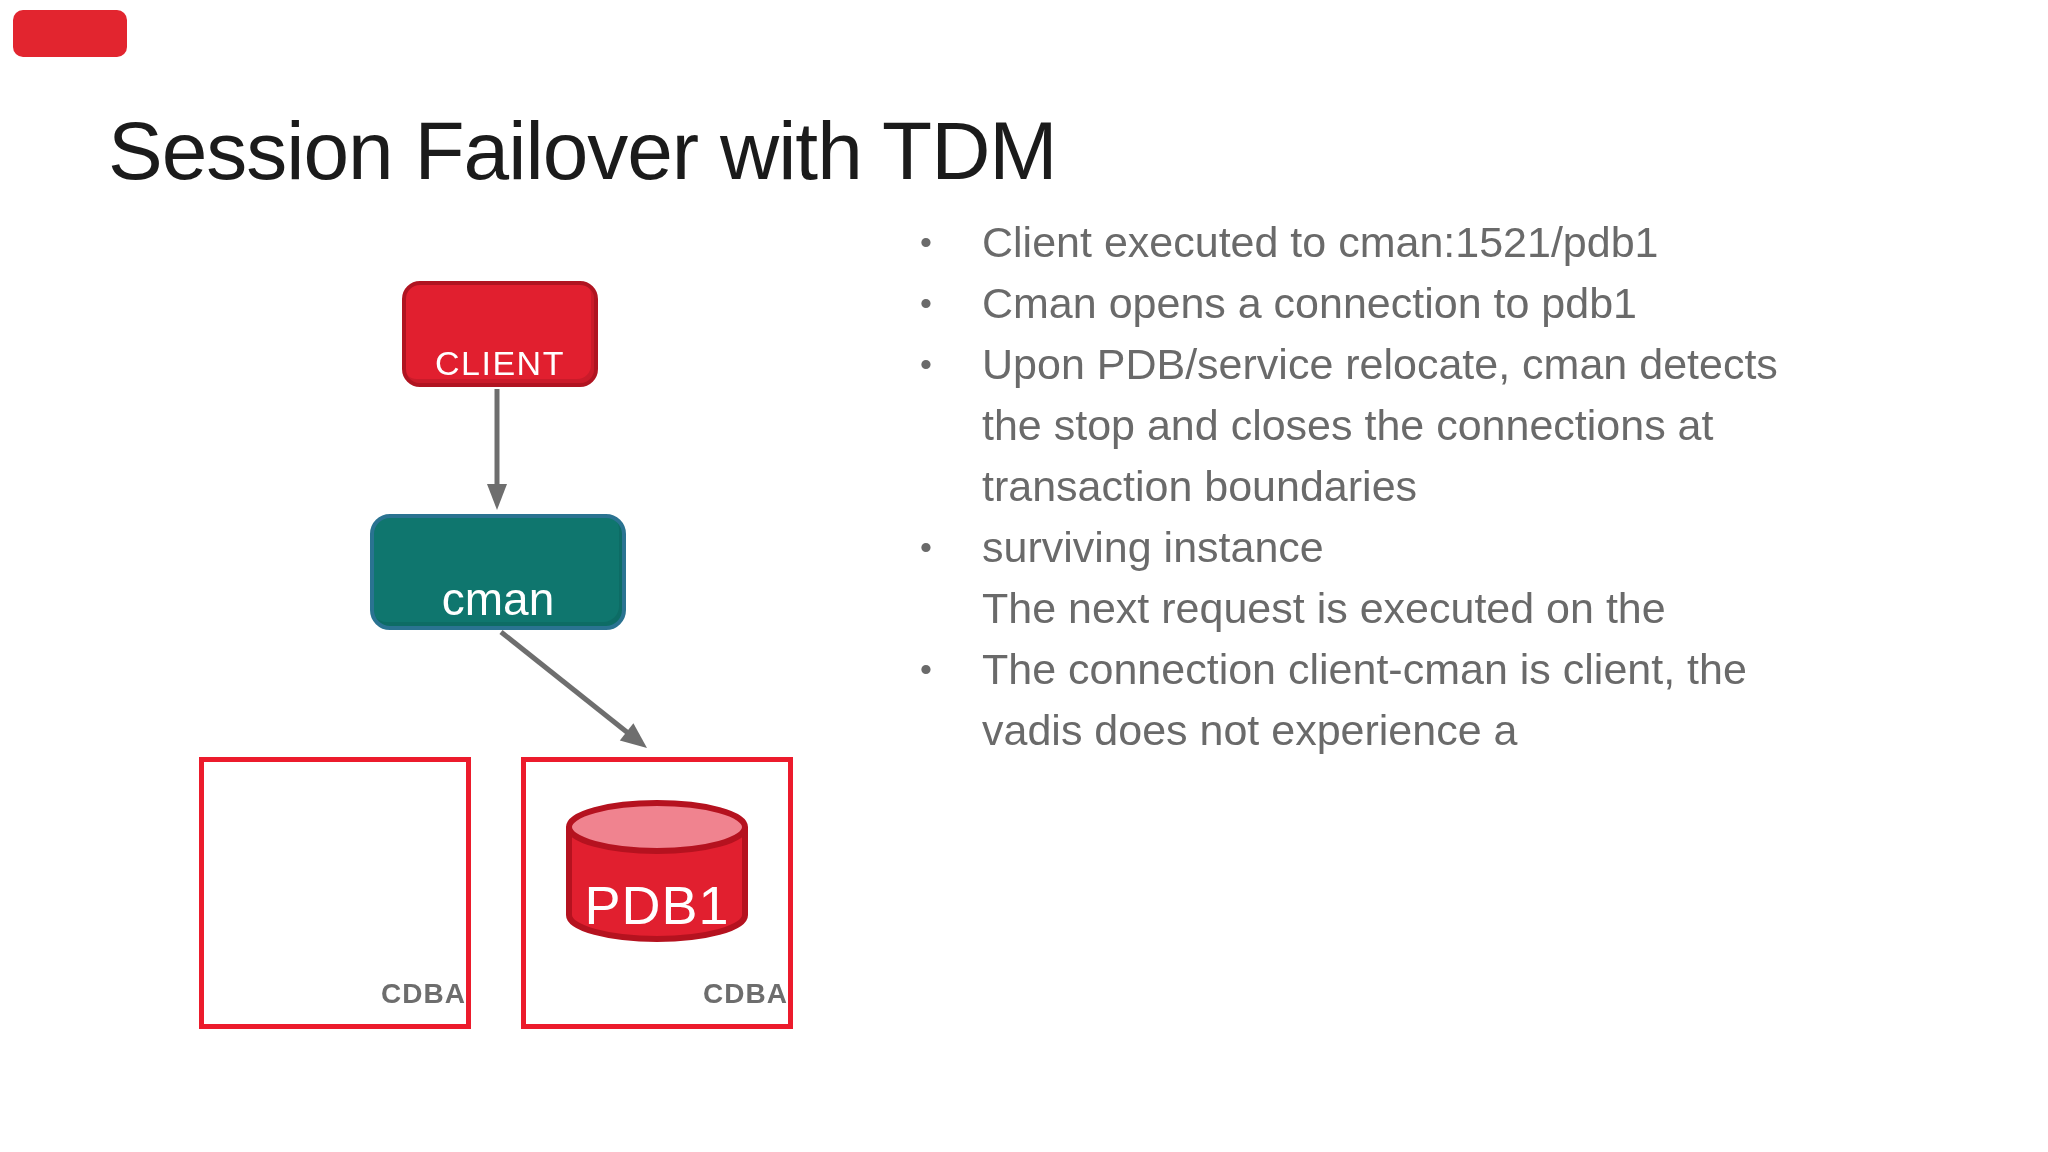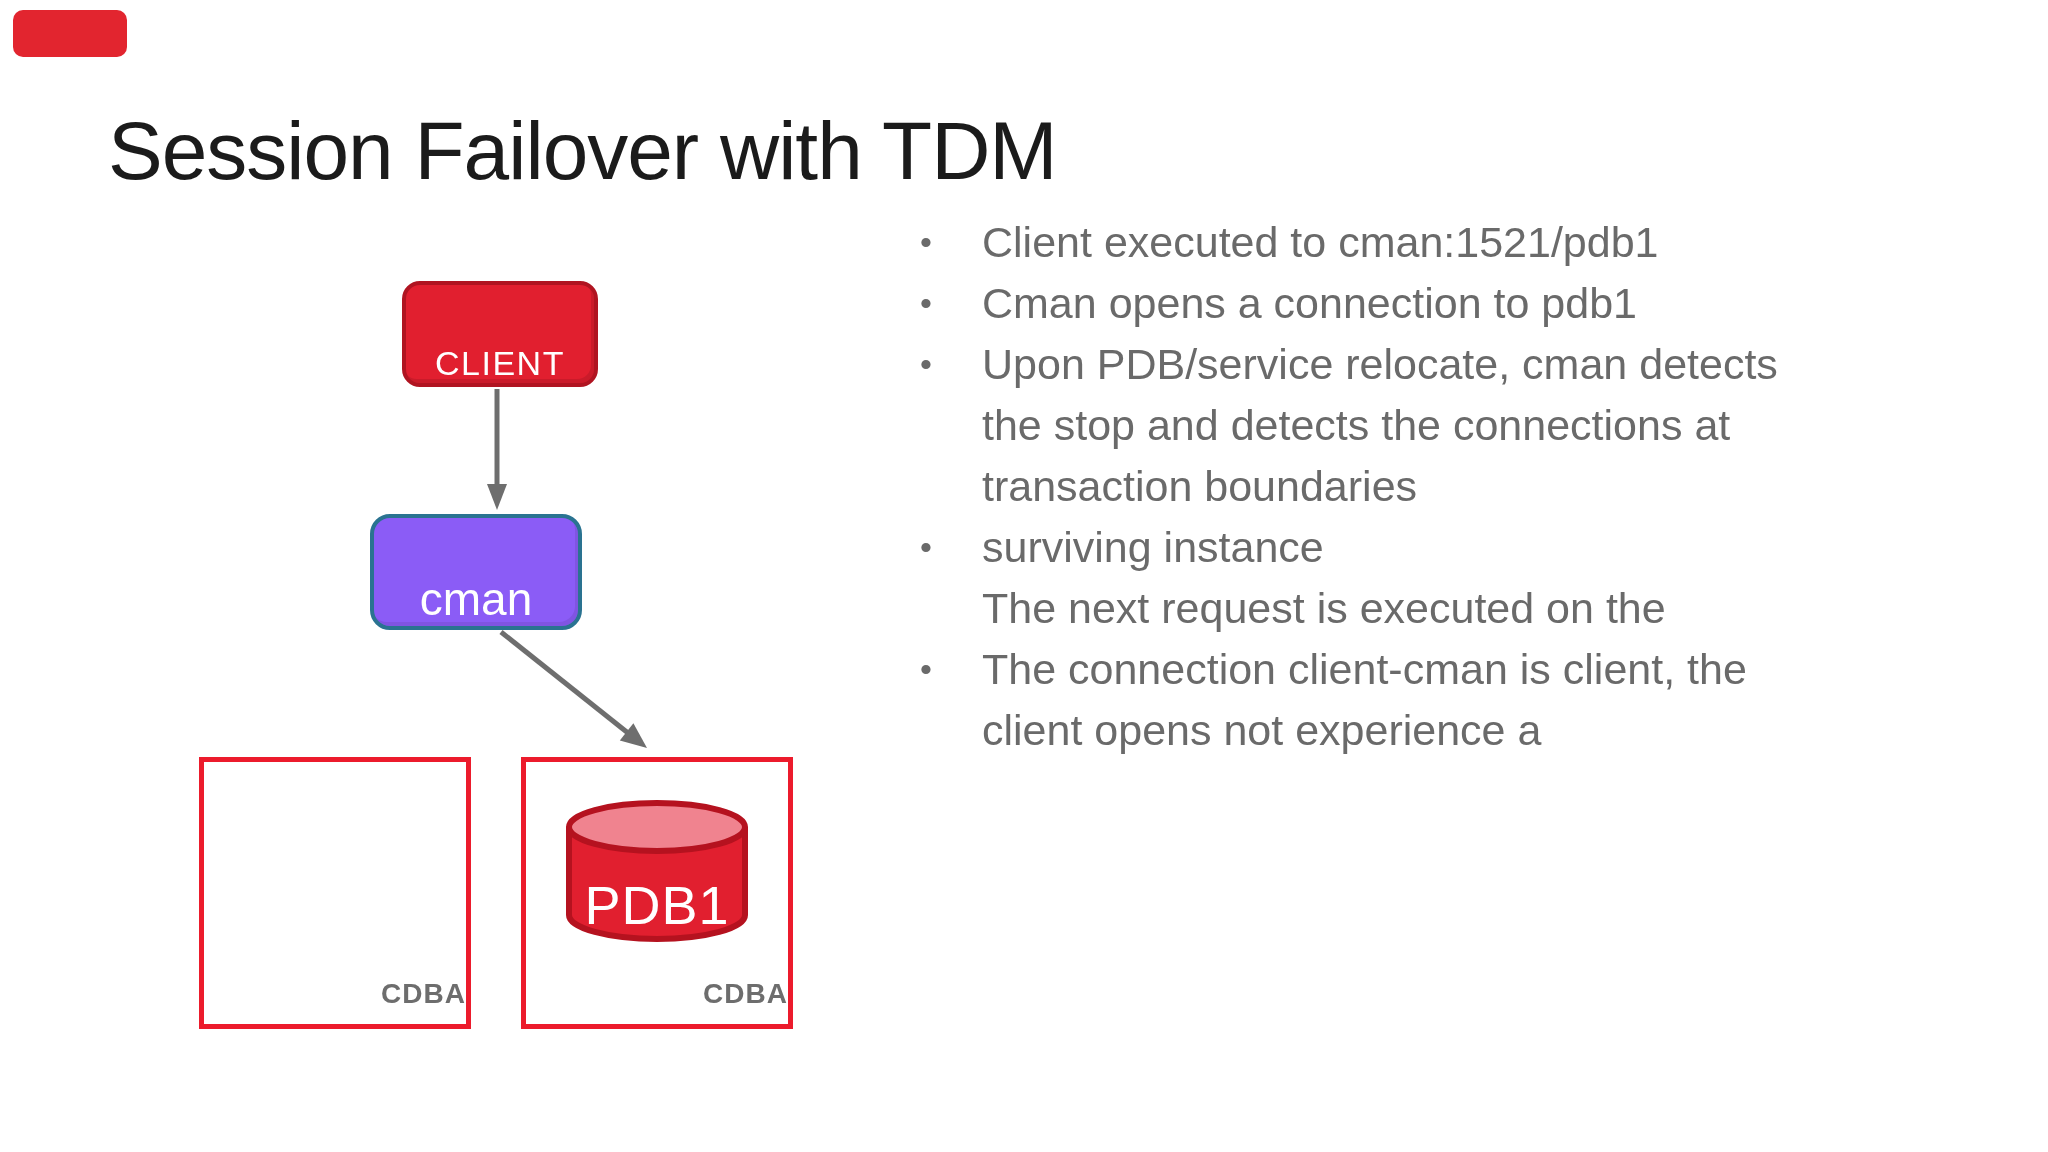--- a/index.html
+++ b/index.html
@@ -19,22 +19,22 @@
     position:absolute;display:flex;align-items:flex-end;justify-content:center;
     color:#ffffff;box-sizing:border-box;
   }
   .client-box{
     left:402px;top:281px;width:196px;height:106px;
     background:#e11f2f;border:4px solid #b01421;border-radius:18px;
     font-size:34px;letter-spacing:1.5px;
     box-shadow:inset -3px -4px 0 rgba(0,0,0,0.10);
   }
   .cman-box{
-    left:370px;top:514px;width:212px;height:116px;
-    background:#8b5cf6;border:4px solid #2a7391;border-radius:20px;
+    left:370px;top:514px;width:256px;height:116px;
+    background:#0f766e;border:4px solid #2a7391;border-radius:20px;
     font-size:46px;
     box-shadow:inset -3px -4px 0 rgba(0,0,0,0.08);
   }
   .cdba-box{
     position:absolute;top:757px;width:272px;height:272px;
     border:5px solid #ec1b2c;background:#ffffff;box-sizing:border-box;
   }
   .cdba-left{left:199px;}
   .cdba-right{left:521px;}
   .cdba-label{
@@ -122,37 +122,37 @@
       <div class="bullet-marker">•</div>
       <div class="bullet-lines">
         <div class="bullet-line">Cman opens a connection to pdb1</div>
       </div>
     </div>
 
     <div class="bullet">
       <div class="bullet-marker">•</div>
       <div class="bullet-lines">
         <div class="bullet-line">Upon PDB/service relocate, cman detects</div>
-        <div class="bullet-line">the stop and detects the connections at</div>
+        <div class="bullet-line">the stop and closes the connections at</div>
         <div class="bullet-line">transaction boundaries</div>
       </div>
     </div>
 
     <div class="bullet">
       <div class="bullet-marker">•</div>
       <div class="bullet-lines">
         <div class="bullet-line">surviving instance</div>
         <div class="bullet-line">The next request is executed on the</div>
       </div>
     </div>
 
     <div class="bullet">
       <div class="bullet-marker">•</div>
       <div class="bullet-lines">
         <div class="bullet-line">The connection client-cman is client, the</div>
-        <div class="bullet-line">client opens not experience a</div>
+        <div class="bullet-line">vadis does not experience a</div>
       </div>
     </div>
 
   </div>
 
 
 </div>
 
 </body></html>

